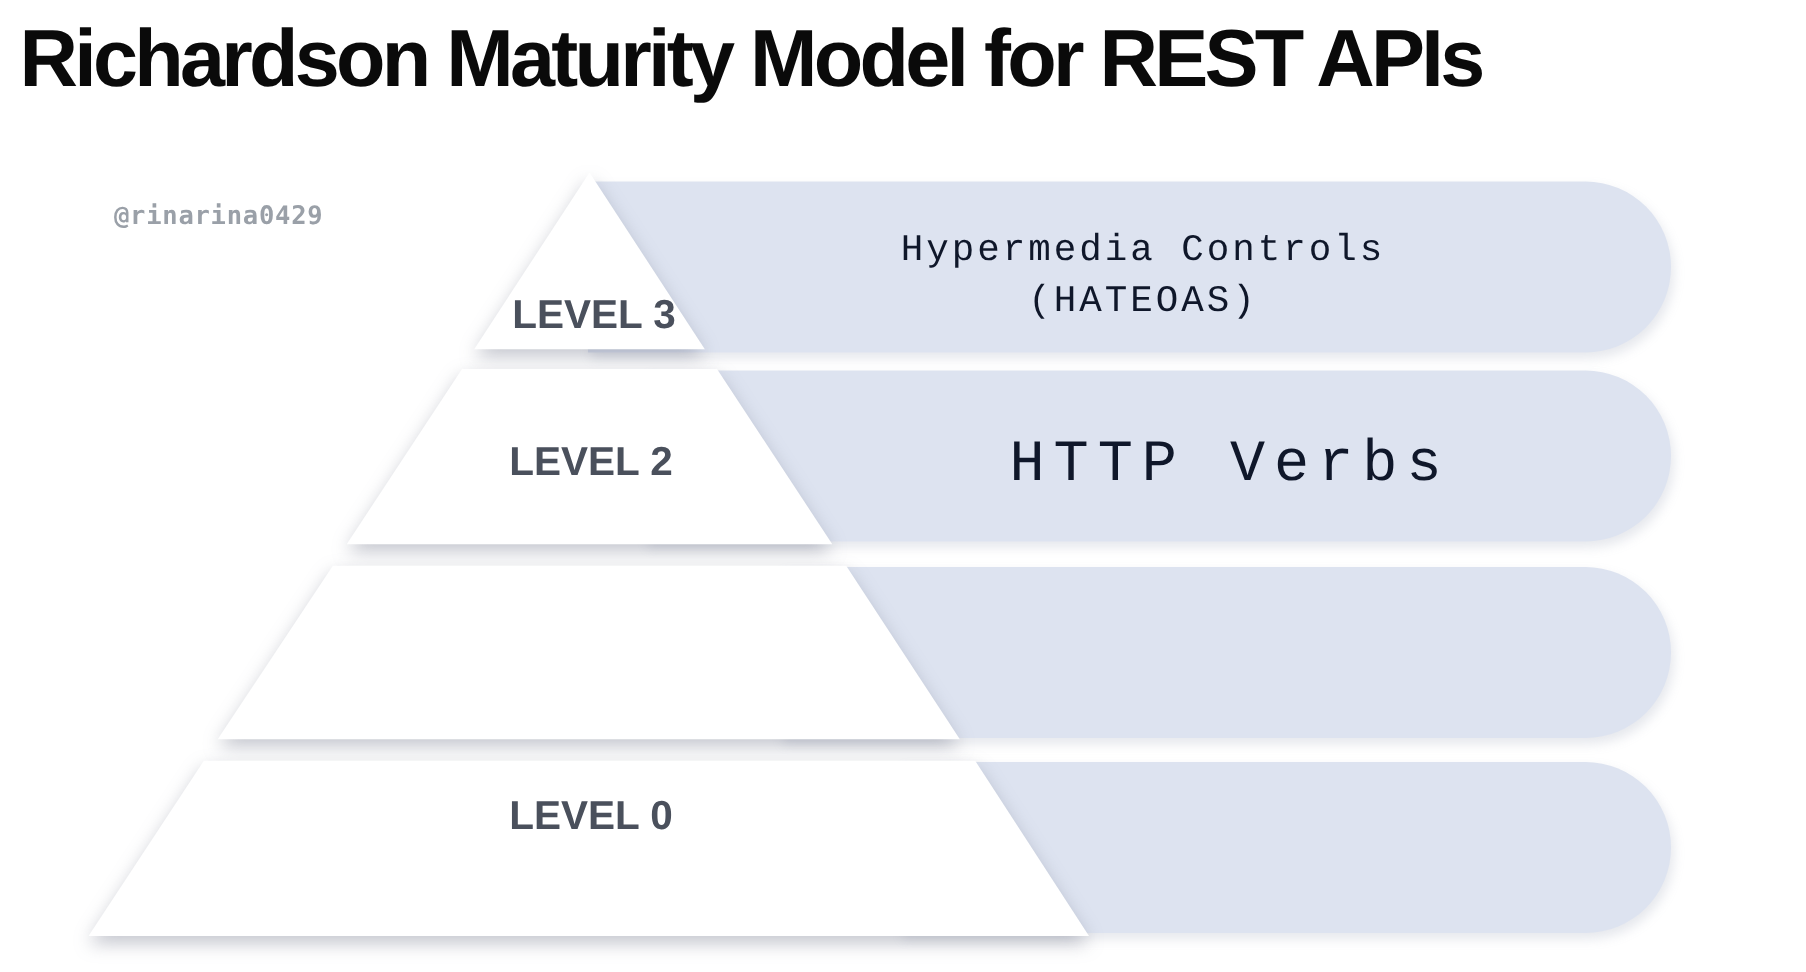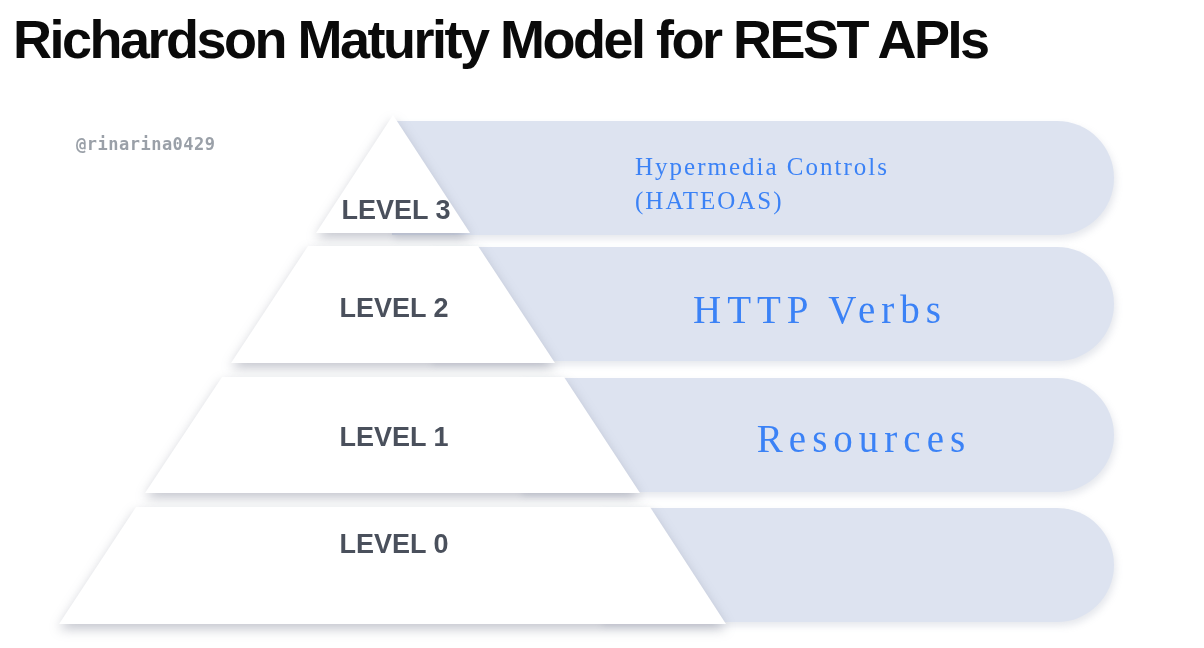--- a/index.html
+++ b/index.html
@@ -51,23 +51,23 @@
   .bar-3 { left: 392px; top: 121px; width: 722px; height: 114px; }
   .bar-2 { left: 430px; top: 247px; width: 684px; height: 114px; }
   .bar-1 { left: 520px; top: 378px; width: 594px; height: 114px; }
   .bar-0 { left: 600px; top: 508px; width: 514px; height: 114px; }
 
   
   .bar-text {
     position: absolute;
     z-index: 3;
     transform: translate(-50%, -50%);
-    font-family: Liberation Serif, serif;
-    color: #3b82f6;
-    text-align: left;
+    font-family: Liberation Mono, monospace;
+    color: #0f172a;
+    text-align: center;
     white-space: nowrap;
   }
   .bar-text.small {
     font-size: 25px;
     letter-spacing: 2px;
     line-height: 34px;
   }
   .bar-text.large {
     font-size: 39px;
     letter-spacing: 6px;
@@ -139,27 +139,23 @@
   </div>
   <div class="seg seg-1">
     <div class="seg-shape"></div>
   </div>
   <div class="seg seg-0">
     <div class="seg-shape"></div>
   </div>
 
   <div class="level-label ll-3">LEVEL 3</div>
   <div class="level-label ll-2">LEVEL 2</div>
-  <div class="level-label ll-1">LEVEL 1</div>
   <div class="level-label ll-0">LEVEL 0</div>
 
   <div class="bar-text small bt-3">
     <span>Hypermedia Controls</span>
     <span>(HATEOAS)</span>
   </div>
   <div class="bar-text large bt-2">
     <span>HTTP Verbs</span>
   </div>
-  <div class="bar-text large bt-1">
-    <span>Resources</span>
-  </div>
 
 </div>
 
 </body></html>

